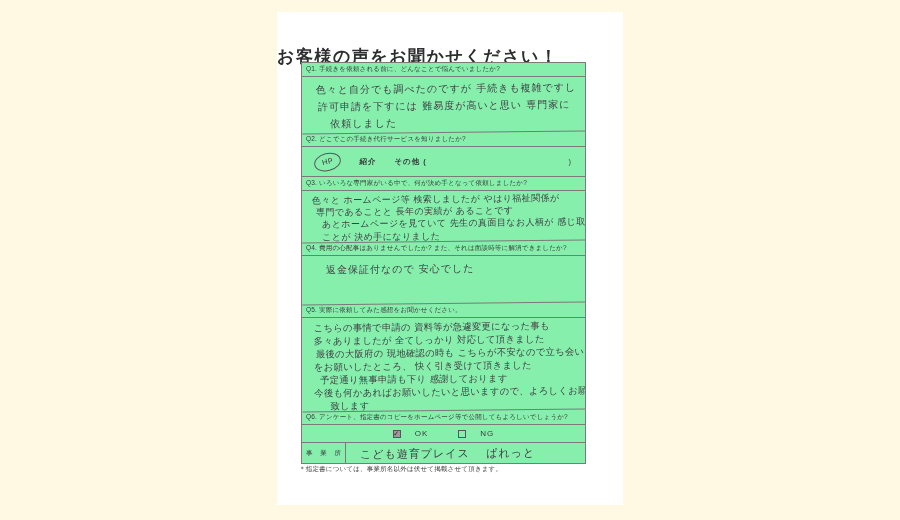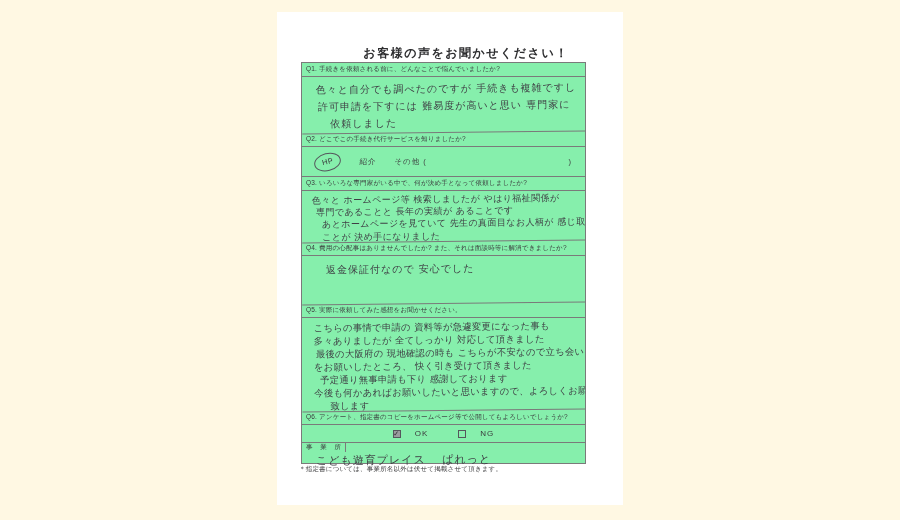--- a/index.html
+++ b/index.html
@@ -11,26 +11,26 @@
     overflow: hidden;
   }
   .paper {
     position: absolute;
     left: 277px; top: 12px;
     width: 346px; height: 493px;
     background: #FFFFFF;
   }
   .form-title {
     position: absolute;
-    left: 16px; top: 33px;
+    left: 0; top: 33px;
     width: 100%;
-    text-align: center;
+    text-align: left;
     font-family: "Liberation Serif", serif;
     font-weight: bold;
-    font-size: 12px;
+    font-size: 17px;
     letter-spacing: 1.5px;
     color: #2e2e30;
   }
   .qtable {
     position: absolute;
     left: 24px; top: 50px;
     width: 285px;
     border: 1px solid #7a7a7a;
     background: #86efac;
   }
@@ -74,21 +74,21 @@
   }
   .hp-circle {
     display: inline-block;
     border: 1.5px solid #55565c;
     border-radius: 50%;
     padding: 3px 7px 4px 7px;
     transform: rotate(-14deg);
     font-size: 7.5px;
     letter-spacing: 0.5px;
   }
-  .q2-opt { margin-left: 18px; letter-spacing: 1px; }
+  .q2-opt { margin-left: 18px; letter-spacing: 1px; font-weight: bold; }
   .q2-close { margin-left: auto; margin-right: 6px; }
 
   .q3-body { height: 51px; padding: 2px 0 0 10px; }
   .q3-body .hw-line { font-size: 9px; line-height: 12.2px; letter-spacing: 0.4px; }
   .q3-body .hw-line:nth-child(2) { padding-left: 4px; }
   .q3-body .hw-line:nth-child(3) { padding-left: 10px; }
   .q3-body .hw-line:nth-child(4) { padding-left: 10px; }
 
   .q4-body { height: 48px; padding: 5px 0 0 24px; }
   .q4-body .hw-line { font-size: 10px; line-height: 15px; letter-spacing: 1px; }
@@ -115,21 +115,21 @@
     align-items: center;
     justify-content: center;
     width: 8px; height: 8px;
     border: 1px solid #55565c;
     font-size: 7px;
     line-height: 1;
     color: #2b2b2e;
   }
   .cb-box.checked { background: #9a9a9e; }
 
-  .office-row { display: flex; height: 20px; flex-direction: column; }
+  .office-row { display: flex; height: 20px; }
   .office-label {
     width: 44px;
     border-right: 1px solid #7a7a7a;
     display: flex;
     align-items: center;
     justify-content: center;
     font-size: 6.5px;
     letter-spacing: 3px;
     color: #3a3a3c;
     padding-left: 3px;

